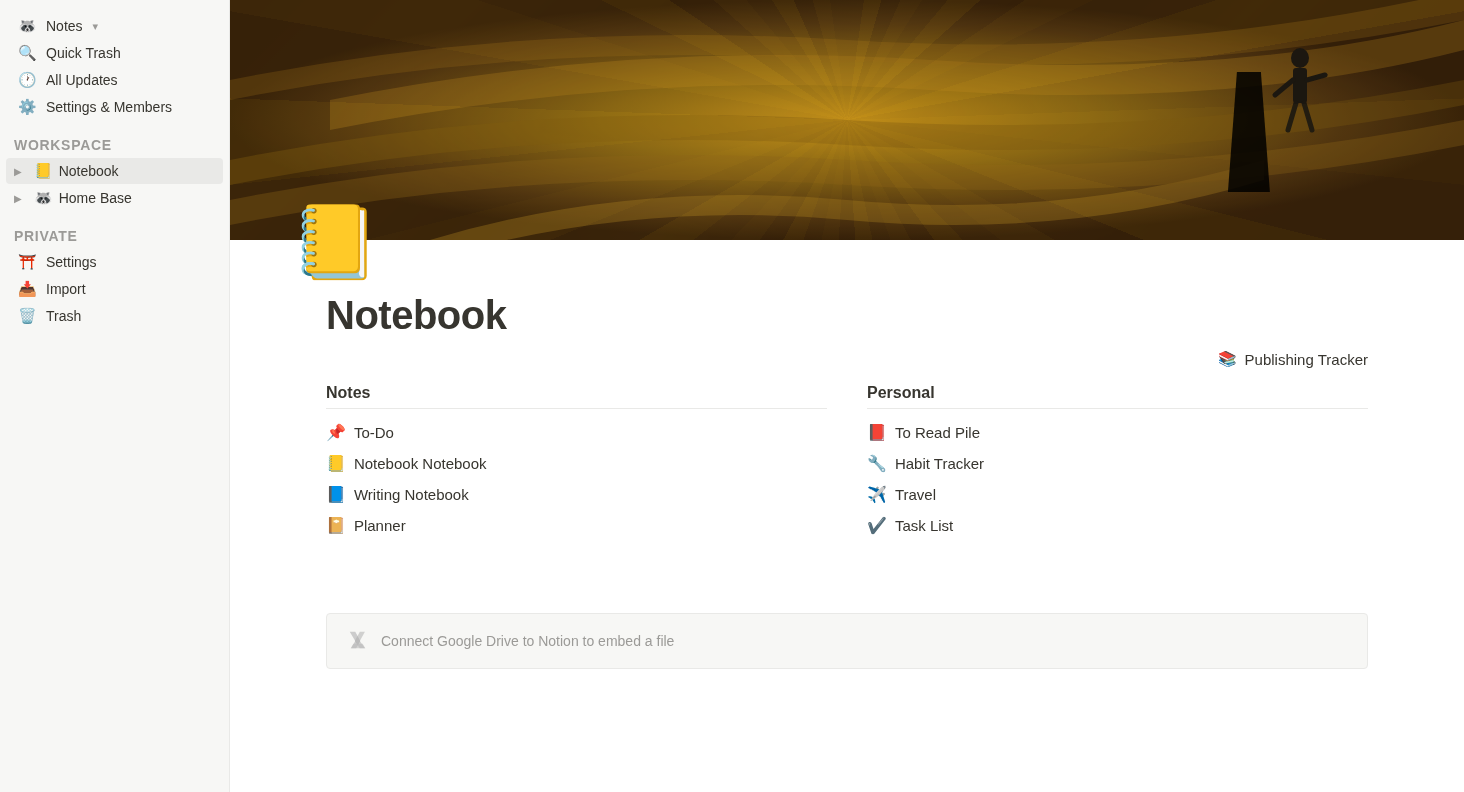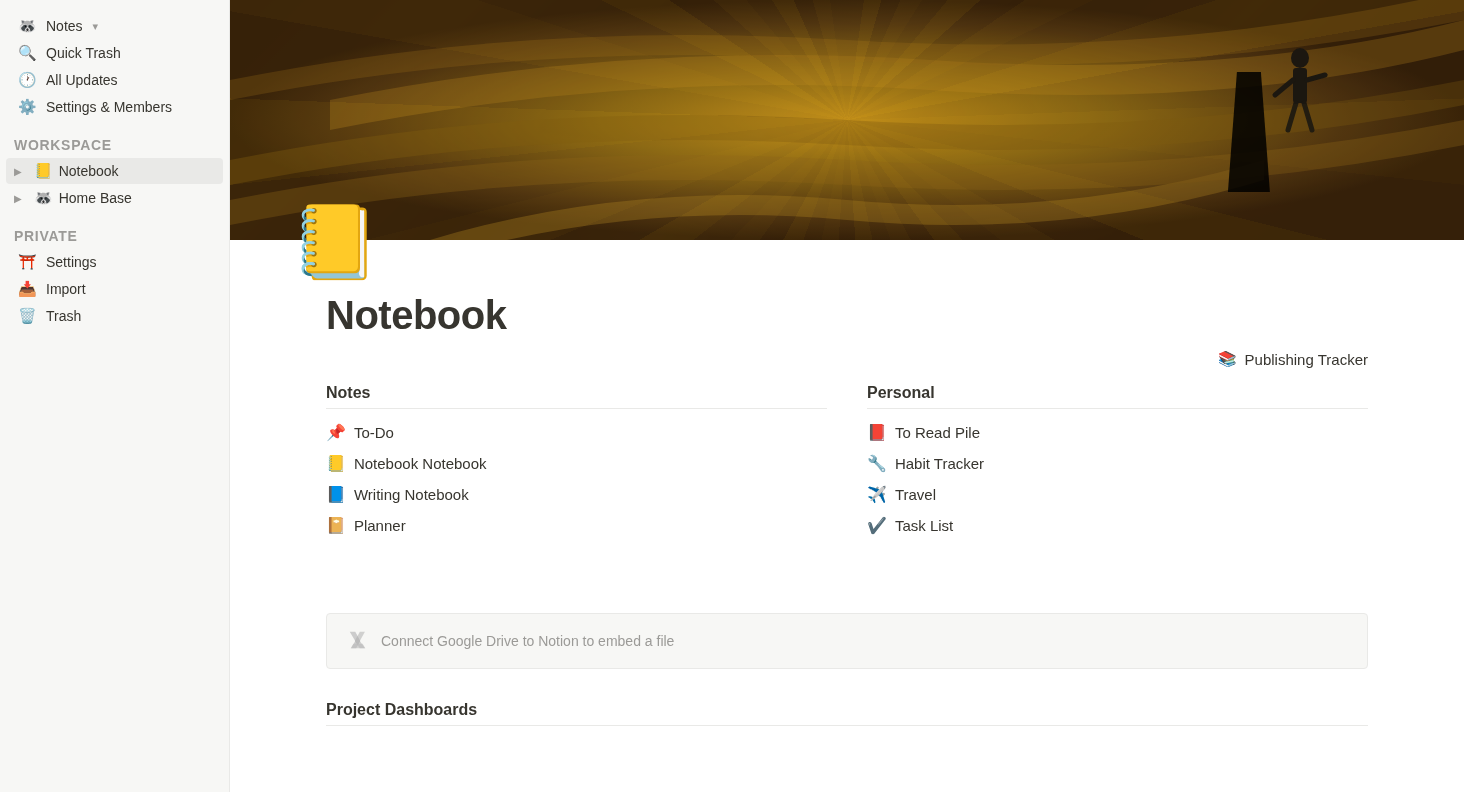--- a/index.html
+++ b/index.html
@@ -329,17 +329,14 @@
 
         <svg class="drive-icon" viewBox="0 0 24 24" fill="none" xmlns="http://www.w3.org/2000/svg">
           <path d="M4.5 20L9 12L3 2H9L14.5 12L10 20Z" fill="#ccc"></path>
           <path d="M19.5 20L14 12L19.5 2H14L8.5 12L14 20Z" fill="#aaa" opacity="0.5"></path>
           <path d="M4 20H20L17 15H7Z" fill="#bbb" opacity="0.6"></path>
         </svg>
         <span>Connect Google Drive to Notion to embed a file</span>
       </div>
     </div>
 
-    <div class="full-section">
-      <div class="section-header">Project Dashboards</div>
-    </div>
   </div>
 </main>
 
 </body></html>

